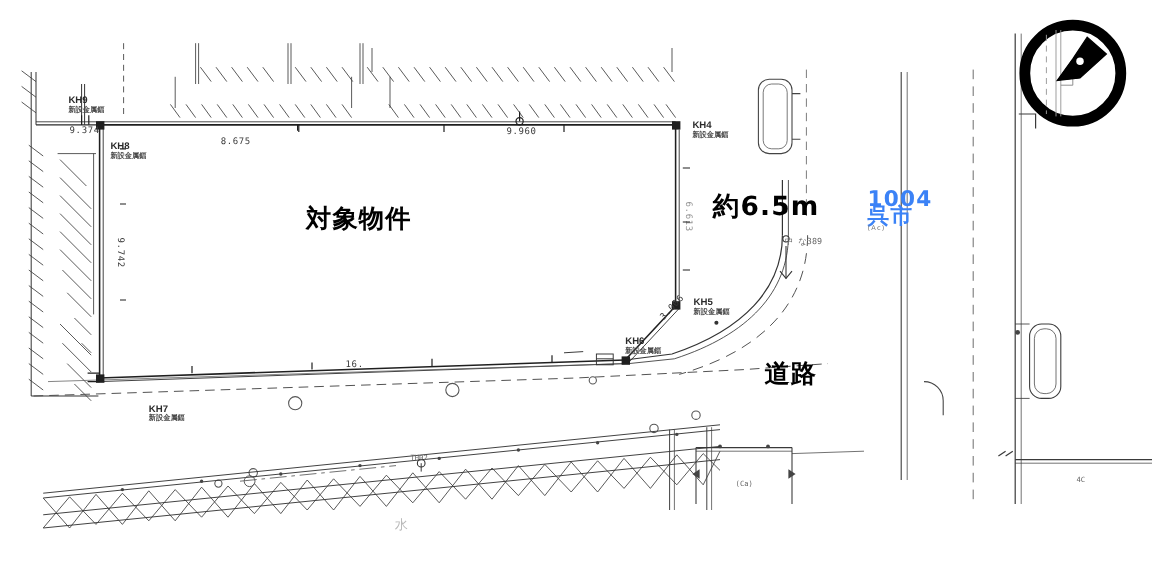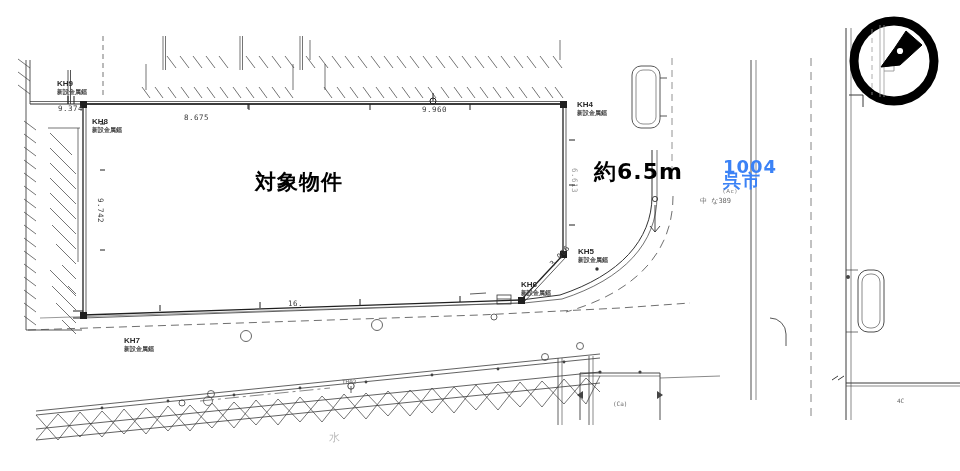--- a/index.html
+++ b/index.html
@@ -252,20 +252,21 @@
         <line x1="36" y1="10" x2="36" y2="82"></line>
         <path d="M36 56 l10 0 l0 -10" stroke="#8a8a8a"></path>
       </g>
       <polygon points="58,16 74,30 52,50 33,52 46,34" fill="#000000" stroke="#000000" stroke-width="1"></polygon>
       <polygon points="33,52 52,50 46,34" fill="#000000"></polygon>
       <circle cx="52" cy="36" r="3.1" fill="#ffffff"></circle>
     </svg>
   </div>
 
   <div class="lbl callout callout-big" style="left:255px;top:168px;">対象物件</div>
+  <div class="lbl callout callout-big" style="left:637px;top:297px;">道路</div>
   <div class="lbl callout callout-mid" style="left:594px;top:157px;">約6.5m</div>
 
   <div class="lbl" style="left:57px;top:79px;">
     <div class="mk-id">KH9</div>
     <div class="mk-sub">新設金属鍢</div>
   </div>
   <div class="lbl" style="left:92px;top:117px;">
     <div class="mk-id">KH8</div>
     <div class="mk-sub">新設金属鍢</div>
   </div>
@@ -287,21 +288,21 @@
   </div>
 
   <div class="lbl dim" style="left:58px;top:104px;">9.374</div>
   <div class="lbl dim" style="left:184px;top:113px;">8.675</div>
   <div class="lbl dim" style="left:422px;top:105px;">9.960</div>
   <div class="lbl dim-v" style="left:96px;top:198px;">9.742</div>
   <div class="lbl dim-v" style="left:570px;top:168px;opacity:.55;">6.613</div>
   <div class="lbl dim" style="left:288px;top:299px;">16.</div>
   <div class="lbl dim" style="left:548px;top:262px;transform:rotate(-47deg);transform-origin:left top;">3.006</div>
 
-  <div class="lbl tiny" style="left:654px;top:196px;font-size:7px;padding-left:46px;">中 な389</div>
+  <div class="lbl tiny" style="left:654px;top:196px;font-size:7px;">中 な389</div>
   <div class="lbl tiny" style="left:342px;top:378px;">TH02</div>
   <div class="lbl wm" style="left:329px;top:430px;">水</div>
   <div class="lbl tiny" style="left:613px;top:400px;">(Ca)</div>
   <div class="lbl tiny" style="left:897px;top:397px;">4C</div>
 
   <div class="lbl" style="left:723px;top:160px;">
     <div class="parcel-no">1004</div>
     <div class="parcel-no">呉市</div>
     <div class="parcel-sub">(Ac)</div>
   </div>

